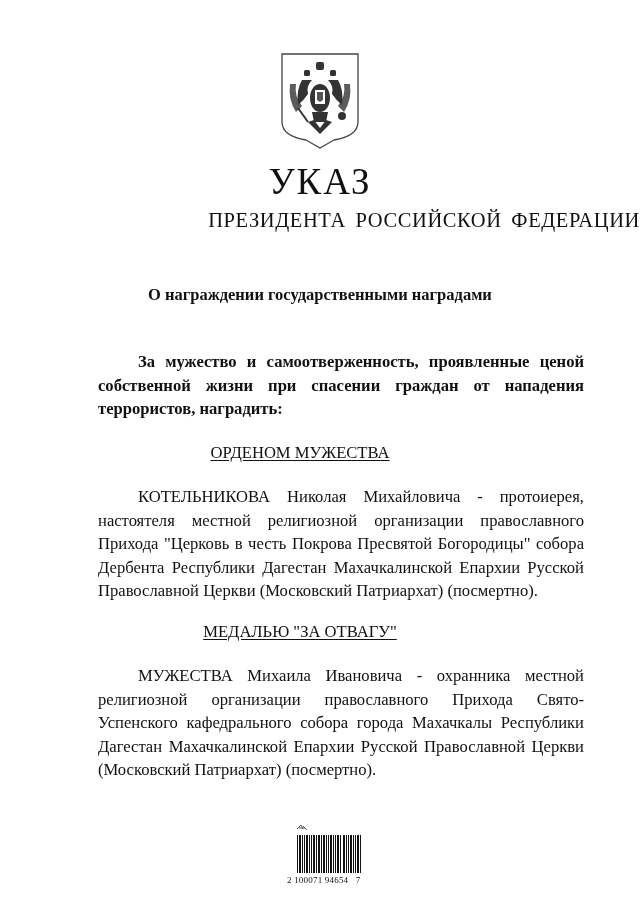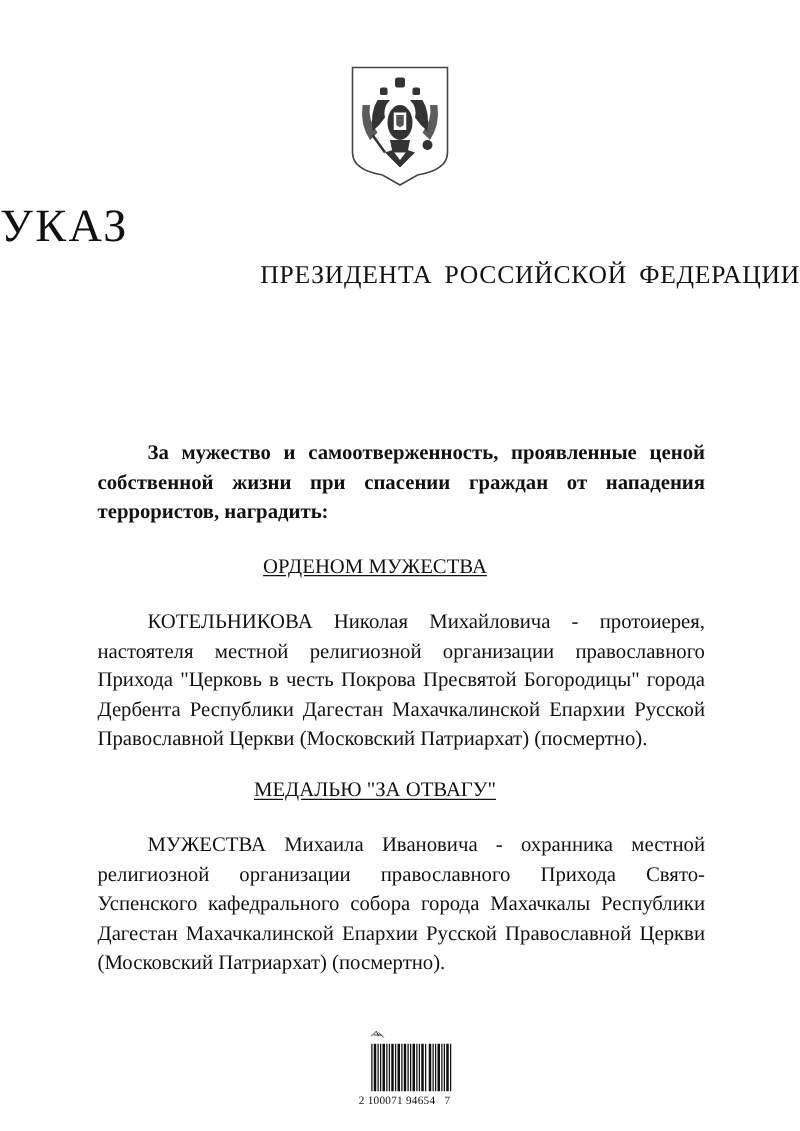--- a/index.html
+++ b/index.html
@@ -1,28 +1,28 @@
 <!DOCTYPE html>
 <html><head>
 <meta charset="utf-8">
 <style>
   html, body { margin: 0; padding: 0; background: #ffffff; }
   body { width: 640px; height: 905px; position: relative; overflow: hidden;
          font-family: "Liberation Serif", "DejaVu Serif", serif; color: #111; }
   .emblem { position: absolute; left: 278px; top: 50px; width: 84px; height: 100px; }
-  .title { position: absolute; left: 0; width: 640px; top: 160px; 
+  .title { position: absolute; left: 0; width: 640px; top: 160px; text-align: center;
            font-size: 37px; letter-spacing: 2px; line-height: 44px; }
   .subtitle { position: absolute; left: 0; width: 640px; top: 205px; text-align: right;
               font-size: 20.5px; letter-spacing: 0.6px; line-height: 30px; word-spacing: 4px; }
   .heading { position: absolute; left: 0; width: 640px; top: 285px; text-align: center;
              font-weight: bold; font-size: 16.5px; line-height: 20px; }
   .block { position: absolute; left: 78px; width: 486px; font-size: 16.6px; line-height: 23.5px;
            text-align: justify; text-align-last: left; }
   .bold { font-weight: bold; }
-  .indent { text-indent: 40px; }
+  .indent { text-indent: 40px; margin-left: 20px; }
   .award { position: absolute; left: 0; width: 600px; text-align: center; font-size: 16.6px;
            text-decoration: underline; text-underline-offset: 2px; line-height: 20px; }
   .barcode-wrap { position: absolute; left: 293px; top: 823px; width: 80px; }
   .barcode-num { position: absolute; left: 287px; top: 875px; width: 100px; font-size: 9px;
                  letter-spacing: 0.2px; font-family: "Liberation Serif", serif; white-space: pre; }
 </style>
 </head>
 <body>
 
 <div class="emblem">
@@ -44,27 +44,28 @@
     </g>
     <rect x="37" y="40" width="10" height="14" fill="#fff"></rect>
     <path d="M39 42 L45 42 L45 50 L42 52 L39 50 Z" fill="#555"></path>
   </svg>
 </div>
 
 <div class="title">УКАЗ</div>
 <div class="subtitle">ПРЕЗИДЕНТА РОССИЙСКОЙ ФЕДЕРАЦИИ</div>
 
 <div class="heading">
+  <div>О награждении государственными наградами</div>
 </div>
 
 <div class="block bold indent" style="top:350px;">За мужество и самоотверженность, проявленные ценой собственной жизни при спасении граждан от нападения террористов, наградить:</div>
 
 <div class="award" style="top:443px;">ОРДЕНОМ МУЖЕСТВА</div>
 
-<div class="block indent" style="top:485px;"><span>КОТЕЛЬНИКОВА</span><span> Николая Михайловича - протоиерея, настоятеля местной религиозной организации православного Прихода "Церковь в честь Покрова Пресвятой Богородицы" города Дербента Республики Дагестан Махачкалинской Епархии Русской Православной Церкви (Московский Патриархат) (посмертно).</span></div>
+<div class="block indent" style="top:485px;"><span>КОТЕЛЬНИКОВА</span><span> Николая Михайловича - протоиерея, настоятеля местной религиозной организации православного Прихода "Церковь в честь Покрова Пресвятой Богородицы" собора Дербента Республики Дагестан Махачкалинской Епархии Русской Православной Церкви (Московский Патриархат) (посмертно).</span></div>
 
 <div class="award" style="top:622px;">МЕДАЛЬЮ "ЗА ОТВАГУ"</div>
 
 <div class="block indent" style="top:664px;"><span>МУЖЕСТВА</span><span> Михаила Ивановича - охранника местной религиозной организации православного Прихода Свято-Успенского кафедрального собора города Махачкалы Республики Дагестан Махачкалинской Епархии Русской Православной Церкви (Московский Патриархат) (посмертно).</span></div>
 
 <div class="barcode-wrap">
   <svg width="80" height="52" viewBox="0 0 80 52">
     <path d="M4 6 L8 2 L10 6 M6 5 L12 5 M10 3 L14 7" stroke="#333" stroke-width="0.8" fill="none"></path>
     <g fill="#111">
       <rect x="4" y="12" width="1" height="38"></rect>

